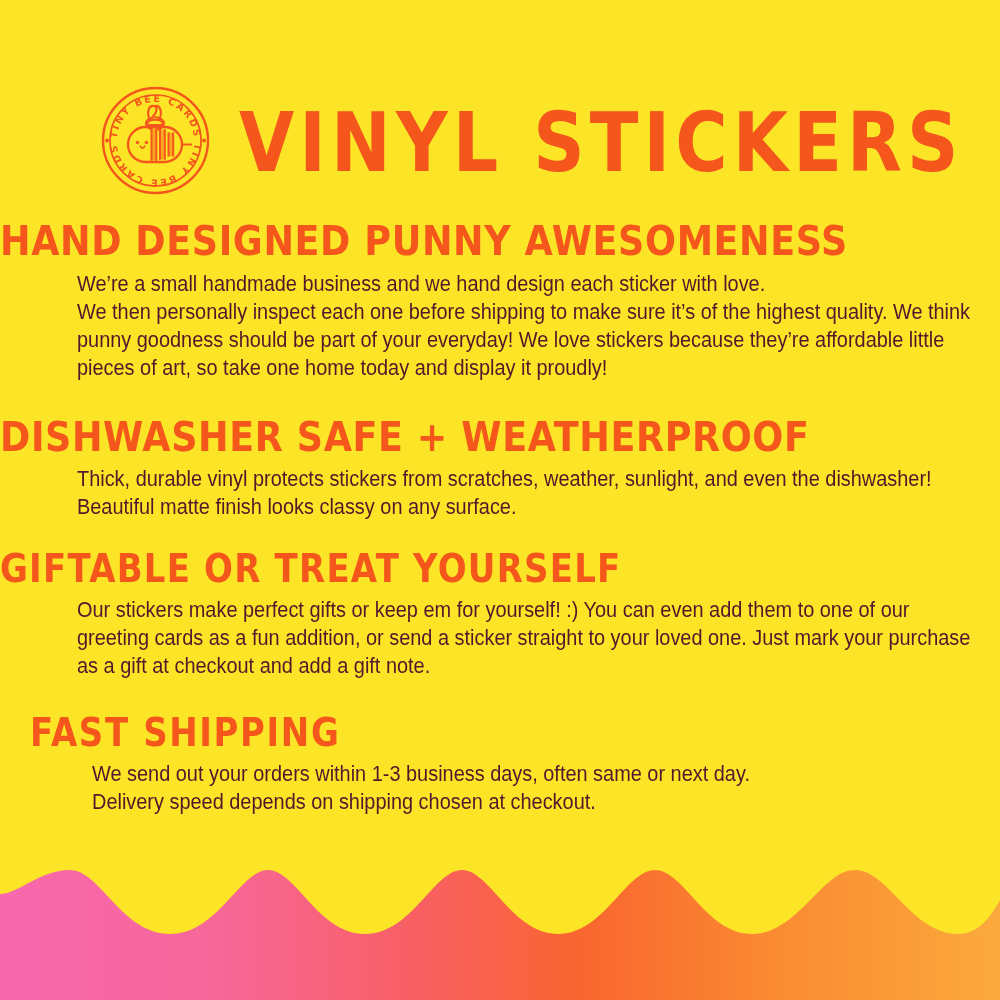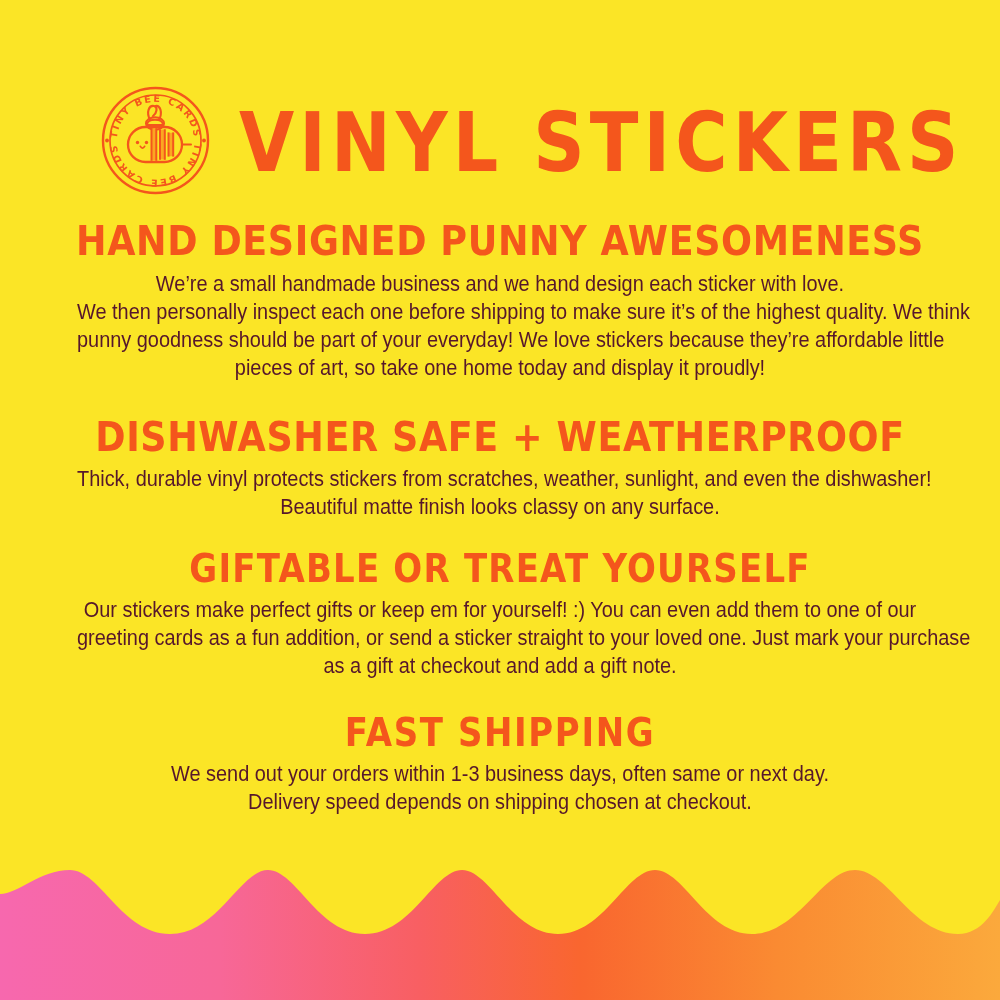--- a/index.html
+++ b/index.html
@@ -55,24 +55,23 @@
     transform-origin: left center;
     padding-top: 4px;
   }
 
   
   #sections {
     position: absolute;
     left: 0;
     top: 222px;
     width: 1000px;
-    text-align: center;
   }
   .section { margin: 0 0 30px 0; }
-  .section:last-child { margin-bottom: 0; }
+  .section:last-child { margin-bottom: 0; padding-left: 30px; }
 
   .sec-heading {
     font-family: "DejaVu Sans", sans-serif;
     font-weight: bold;
     font-size: 36px;
     line-height: 1.03;
     letter-spacing: 1.0px;
     color: #F4561C;
     transform: scaleY(1.14);
     margin: 0 0 9px 0;

